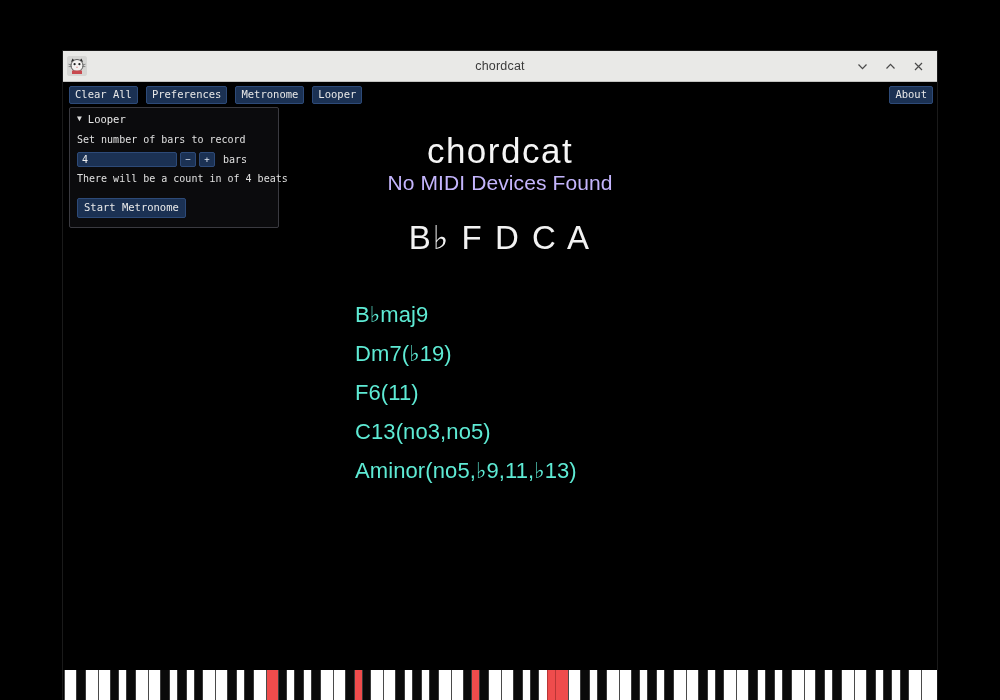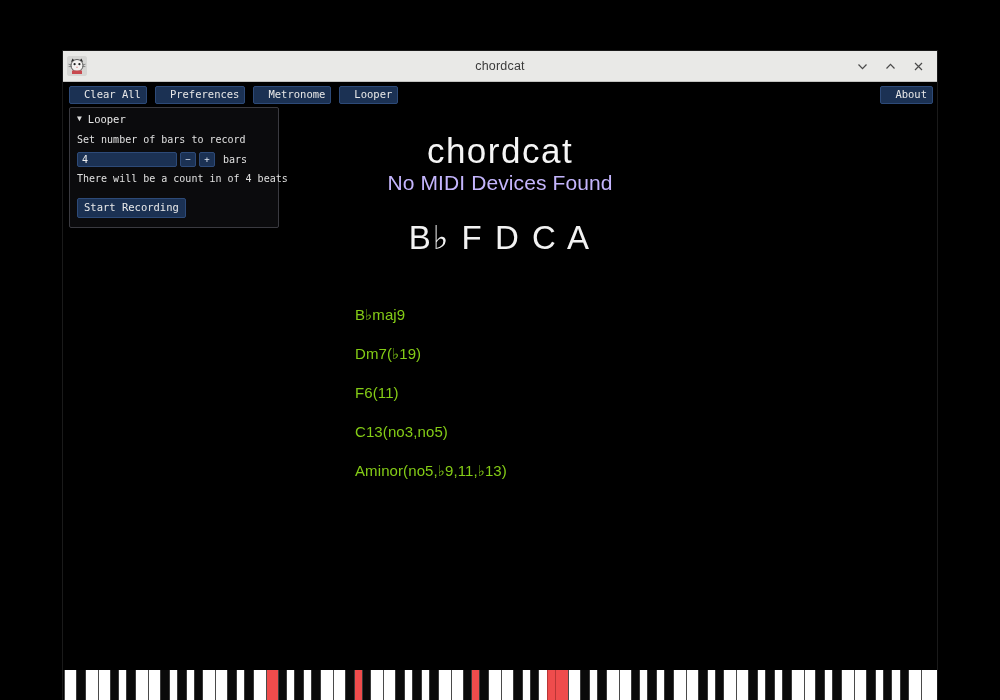--- a/index.html
+++ b/index.html
@@ -72,21 +72,21 @@
     align-items: center;
     padding: 0 4px 0 6px;
   }
   .tb-btn {
     font-family: "DejaVu Sans Mono", monospace;
     font-size: 10.5px;
     color: #e8e8e8;
     background: #1b3153;
     border: 1px solid #2d4a78;
     border-radius: 2px;
-    padding: 2px 5px 3px 14px;
+    padding: 2px 5px 3px 5px;
     margin-right: 8px;
     line-height: 1;
     white-space: nowrap;
   }
   #about-btn { margin-right: 0; margin-left: auto; }
 
   
   #looper-panel {
     position: absolute;
     left: 6px; top: 56px;
@@ -175,23 +175,23 @@
     font-weight: 300;
     color: #f2f2f2;
     letter-spacing: 2px;
   }
   #chords {
     margin-top: 38px;
     text-align: left;
     padding-left: 292px;
   }
   .chord-line {
-    font-size: 15px;
+    font-size: 22px;
     font-weight: 400;
-    color: #84cc16;
+    color: #5eead4;
     line-height: 39px;
     letter-spacing: .1px;
   }
 
   
   #piano {
     position: absolute;
     left: 0; bottom: 0;
     width: 876px; height: 75px;
     background: #000000;
@@ -276,21 +276,21 @@
       <span id="looper-title">Looper</span>
     </div>
     <div class="looper-text">Set number of bars to record</div>
     <div id="bars-row">
       <input id="bars-input" type="text" value="4" style="">
       <div class="step-btn">−</div>
       <div class="step-btn">+</div>
       <span id="bars-label">bars</span>
     </div>
     <div class="looper-text">There will be a count in of 4 beats</div>
-    <div id="start-rec-btn">Start Recording</div>
+    <div id="start-rec-btn">Start Metronome</div>
   </div>
 
   <div id="content">
     <div id="brand">chordcat</div>
     <div id="midi-status">No MIDI Devices Found</div>
     <div id="notes-row">B♭ F D C A</div>
     <div id="chords">
         <div class="chord-line">B♭maj9</div>
         <div class="chord-line">Dm7(♭19)</div>
         <div class="chord-line">F6(11)</div>

